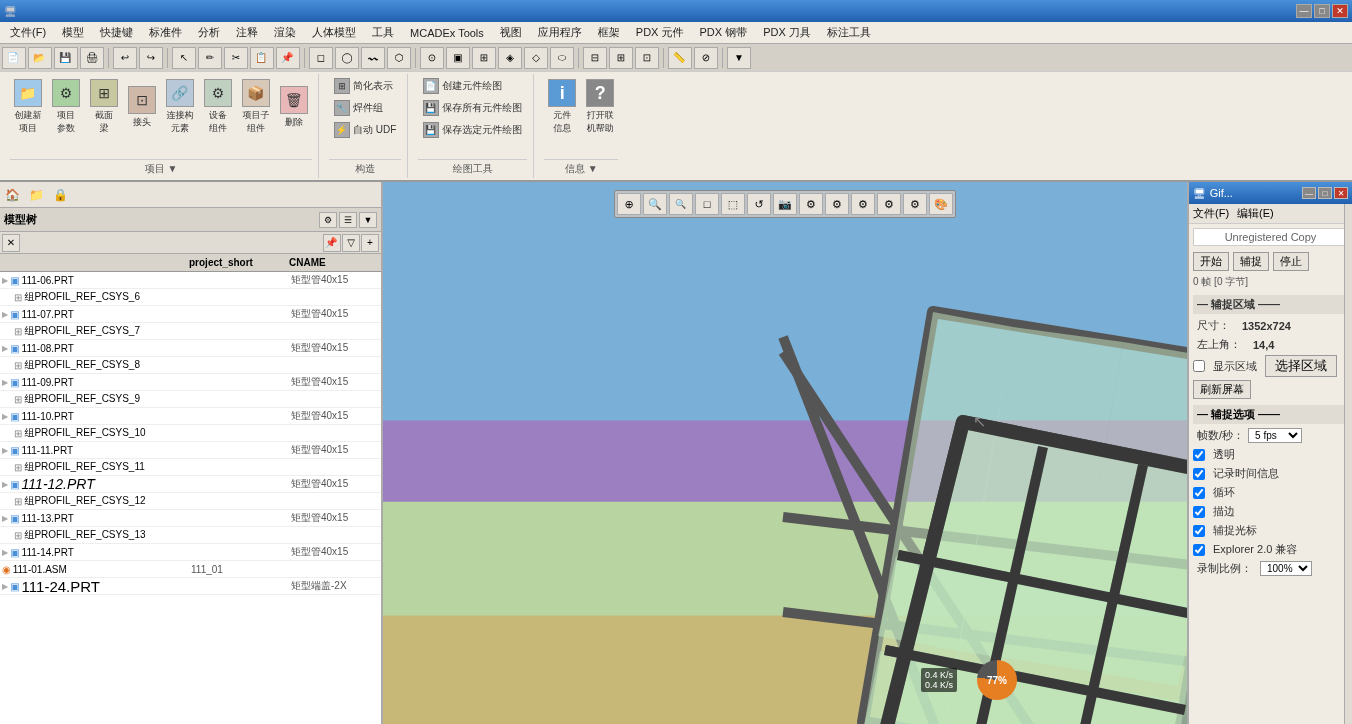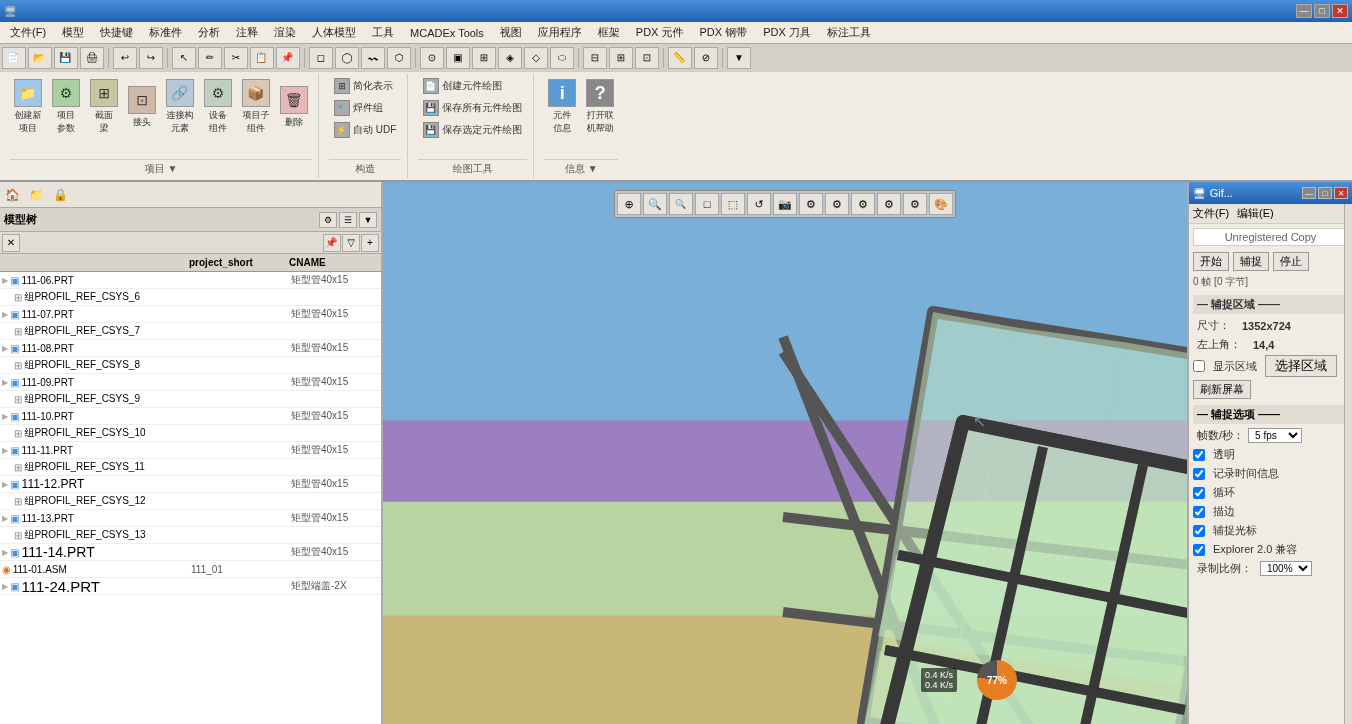--- a/index.html
+++ b/index.html
@@ -698,21 +698,21 @@
         <span style="color:#888;font-size:10px;">⊞</span>
         <span style="font-size:10px;">组PROFIL_REF_CSYS_11</span>
       </div>
       <div class="tree-cell-short" style="font-size:10px;color:#555;"></div>
       <div class="tree-cell-cname" style="font-size:10px;color:#555;"></div>
     </div>
         <div class="tree-row">
       <div class="tree-cell-name" style="padding-left:2px;">
         <span style="color:#aaa;font-size:8px;">▶</span>
         <span style="color:#4a90d9;font-size:10px;">▣</span>
-        <span style="font-size:12px;">111-12.PRT</span>
+        <span style="font-size:14px;font-style:italic;">111-12.PRT</span>
       </div>
       <div class="tree-cell-short" style="font-size:10px;color:#555;"></div>
       <div class="tree-cell-cname" style="font-size:10px;color:#555;">矩型管40x15</div>
     </div>
         <div class="tree-row">
       <div class="tree-cell-name" style="padding-left:14px;">
 
         <span style="color:#888;font-size:10px;">⊞</span>
         <span style="font-size:10px;">组PROFIL_REF_CSYS_12</span>
       </div>
@@ -734,21 +734,21 @@
         <span style="color:#888;font-size:10px;">⊞</span>
         <span style="font-size:10px;">组PROFIL_REF_CSYS_13</span>
       </div>
       <div class="tree-cell-short" style="font-size:10px;color:#555;"></div>
       <div class="tree-cell-cname" style="font-size:10px;color:#555;"></div>
     </div>
         <div class="tree-row">
       <div class="tree-cell-name" style="padding-left:2px;">
         <span style="color:#aaa;font-size:8px;">▶</span>
         <span style="color:#4a90d9;font-size:10px;">▣</span>
-        <span style="font-size:14px;">111-14.PRT</span>
+        <span style="font-size:10px;">111-14.PRT</span>
       </div>
       <div class="tree-cell-short" style="font-size:10px;color:#555;"></div>
       <div class="tree-cell-cname" style="font-size:10px;color:#555;">矩型管40x15</div>
     </div>
         <div class="tree-row">
       <div class="tree-cell-name" style="padding-left:2px;">
 
         <span style="color:#e07020;font-size:10px;">◉</span>
         <span style="font-size:10px;">111-01.ASM</span>
       </div>

